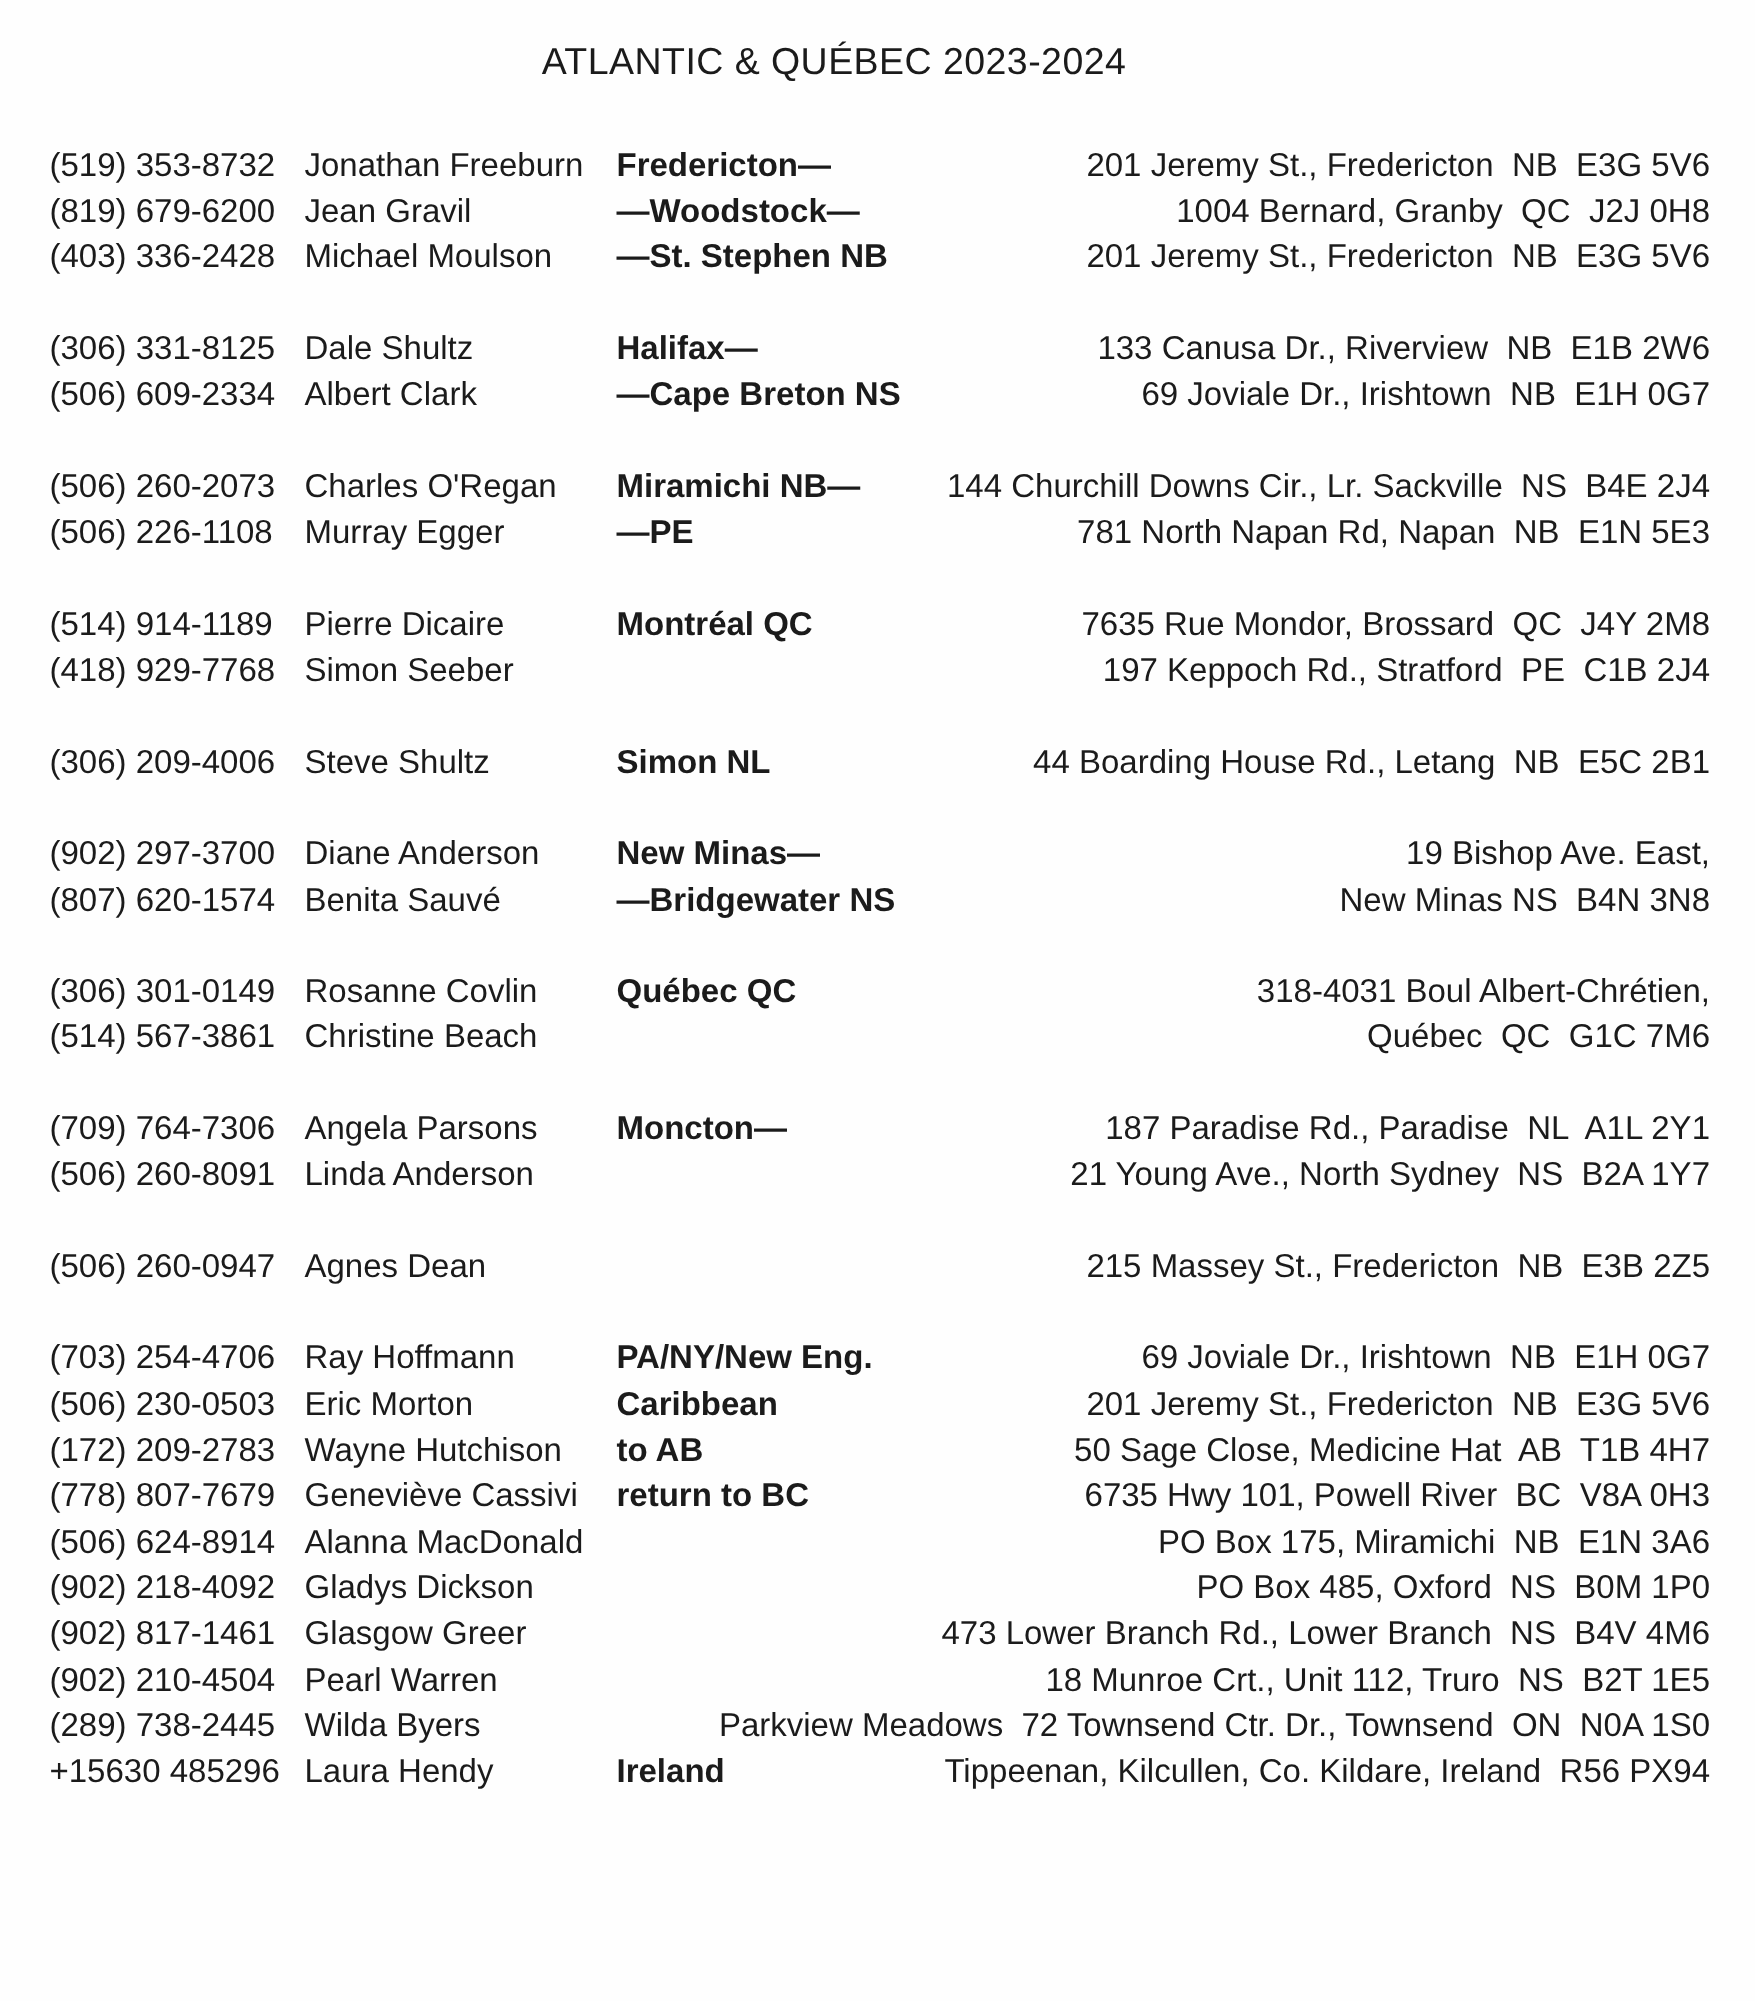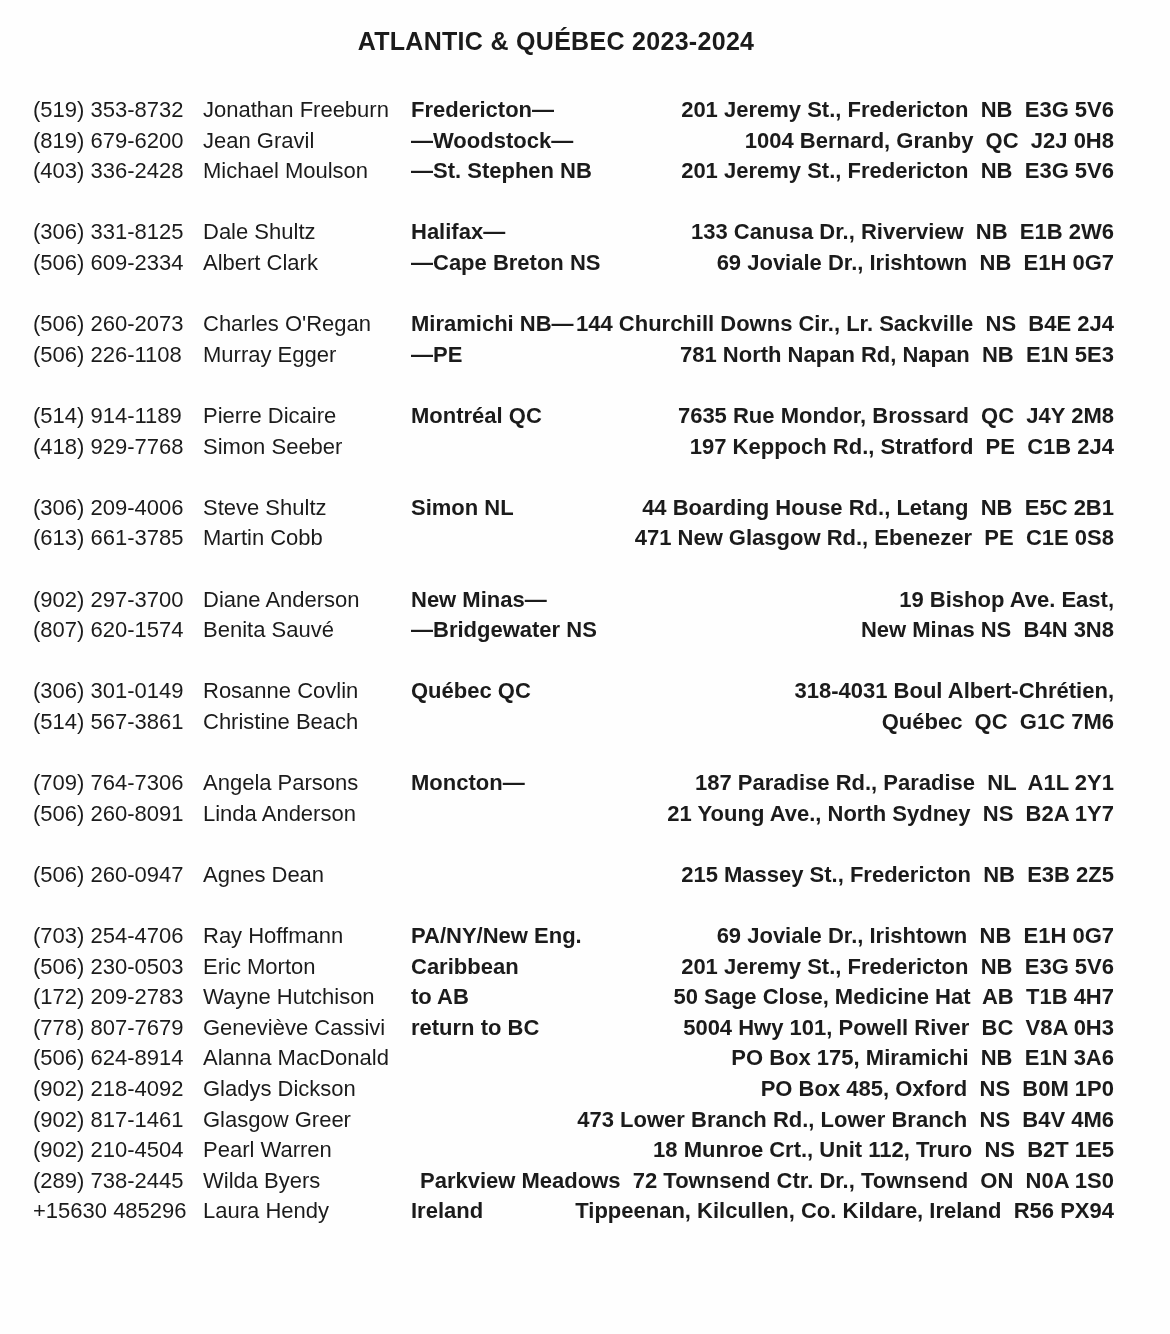--- a/index.html
+++ b/index.html
@@ -16,21 +16,21 @@
     font-family: "Liberation Sans", sans-serif;
     overflow: hidden;
   }
   .title {
     position: absolute;
     top: 27px;
     left: 0;
     width: 1112px;
     text-align: center;
     font-size: 25px;
-    font-weight: bold;
+    font-weight: normal;
     letter-spacing: 0.3px;
     white-space: pre;
   }
   .directory {
     position: absolute;
     top: 95px;
     left: 0;
     right: 0;
   }
   .row {
@@ -51,22 +51,21 @@
     position: absolute;
     left: 203px;
   }
   .region {
     position: absolute;
     left: 411px;
     font-weight: bold;
   }
   .address {
     position: absolute;
-    right: 56px;
-    font-weight: bold;
+    right: 30px;
   }
 </style>
 </head>
 <body>
 
 <div class="page">
   <div class="title">ATLANTIC &amp; QUÉBEC 2023-2024</div>
   <div class="directory">
       <div class="block">
         <div class="row"><span class="phone">(519) 353-8732</span><span class="name">Jonathan Freeburn</span><span class="region">Fredericton—</span><span class="address">201 Jeremy St., Fredericton  NB  E3G 5V6</span></div>
@@ -84,21 +83,20 @@
         <div class="row"><span class="phone">(506) 226-1108</span><span class="name">Murray Egger</span><span class="region">—PE</span><span class="address">781 North Napan Rd, Napan  NB  E1N 5E3</span></div>
       </div>
       <div class="spacer"></div>
       <div class="block">
         <div class="row"><span class="phone">(514) 914-1189</span><span class="name">Pierre Dicaire</span><span class="region">Montréal QC</span><span class="address">7635 Rue Mondor, Brossard  QC  J4Y 2M8</span></div>
         <div class="row"><span class="phone">(418) 929-7768</span><span class="name">Simon Seeber</span><span class="address">197 Keppoch Rd., Stratford  PE  C1B 2J4</span></div>
       </div>
       <div class="spacer"></div>
       <div class="block">
         <div class="row"><span class="phone">(306) 209-4006</span><span class="name">Steve Shultz</span><span class="region">Simon NL</span><span class="address">44 Boarding House Rd., Letang  NB  E5C 2B1</span></div>
-        <div class="row"><span class="phone">(613) 661-3785</span><span class="name">Martin Cobb</span><span class="address">471 New Glasgow Rd., Ebenezer  PE  C1E 0S8</span></div>
       </div>
       <div class="spacer"></div>
       <div class="block">
         <div class="row"><span class="phone">(902) 297-3700</span><span class="name">Diane Anderson</span><span class="region">New Minas—</span><span class="address">19 Bishop Ave. East,</span></div>
         <div class="row"><span class="phone">(807) 620-1574</span><span class="name">Benita Sauvé</span><span class="region">—Bridgewater NS</span><span class="address">New Minas NS  B4N 3N8</span></div>
       </div>
       <div class="spacer"></div>
       <div class="block">
         <div class="row"><span class="phone">(306) 301-0149</span><span class="name">Rosanne Covlin</span><span class="region">Québec QC</span><span class="address">318-4031 Boul Albert-Chrétien,</span></div>
         <div class="row"><span class="phone">(514) 567-3861</span><span class="name">Christine Beach</span><span class="address">Québec  QC  G1C 7M6</span></div>
@@ -110,21 +108,21 @@
       </div>
       <div class="spacer"></div>
       <div class="block">
         <div class="row"><span class="phone">(506) 260-0947</span><span class="name">Agnes Dean</span><span class="address">215 Massey St., Fredericton  NB  E3B 2Z5</span></div>
       </div>
       <div class="spacer"></div>
       <div class="block">
         <div class="row"><span class="phone">(703) 254-4706</span><span class="name">Ray Hoffmann</span><span class="region">PA/NY/New Eng.</span><span class="address">69 Joviale Dr., Irishtown  NB  E1H 0G7</span></div>
         <div class="row"><span class="phone">(506) 230-0503</span><span class="name">Eric Morton</span><span class="region">Caribbean</span><span class="address">201 Jeremy St., Fredericton  NB  E3G 5V6</span></div>
         <div class="row"><span class="phone">(172) 209-2783</span><span class="name">Wayne Hutchison</span><span class="region">to AB</span><span class="address">50 Sage Close, Medicine Hat  AB  T1B 4H7</span></div>
-        <div class="row"><span class="phone">(778) 807-7679</span><span class="name">Geneviève Cassivi</span><span class="region">return to BC</span><span class="address">5004 Hwy 101, Powell River  BC  V8A 0H3</span></div>
+        <div class="row"><span class="phone">(778) 807-7679</span><span class="name">Geneviève Cassivi</span><span class="region">return to BC</span><span class="address">6735 Hwy 101, Powell River  BC  V8A 0H3</span></div>
         <div class="row"><span class="phone">(506) 624-8914</span><span class="name">Alanna MacDonald</span><span class="address">PO Box 175, Miramichi  NB  E1N 3A6</span></div>
         <div class="row"><span class="phone">(902) 218-4092</span><span class="name">Gladys Dickson</span><span class="address">PO Box 485, Oxford  NS  B0M 1P0</span></div>
         <div class="row"><span class="phone">(902) 817-1461</span><span class="name">Glasgow Greer</span><span class="address">473 Lower Branch Rd., Lower Branch  NS  B4V 4M6</span></div>
         <div class="row"><span class="phone">(902) 210-4504</span><span class="name">Pearl Warren</span><span class="address">18 Munroe Crt., Unit 112, Truro  NS  B2T 1E5</span></div>
         <div class="row"><span class="phone">(289) 738-2445</span><span class="name">Wilda Byers</span><span class="address">Parkview Meadows  72 Townsend Ctr. Dr., Townsend  ON  N0A 1S0</span></div>
         <div class="row"><span class="phone">+15630 485296</span><span class="name">Laura Hendy</span><span class="region">Ireland</span><span class="address">Tippeenan, Kilcullen, Co. Kildare, Ireland  R56 PX94</span></div>
       </div>
     </div>
 </div>
 

